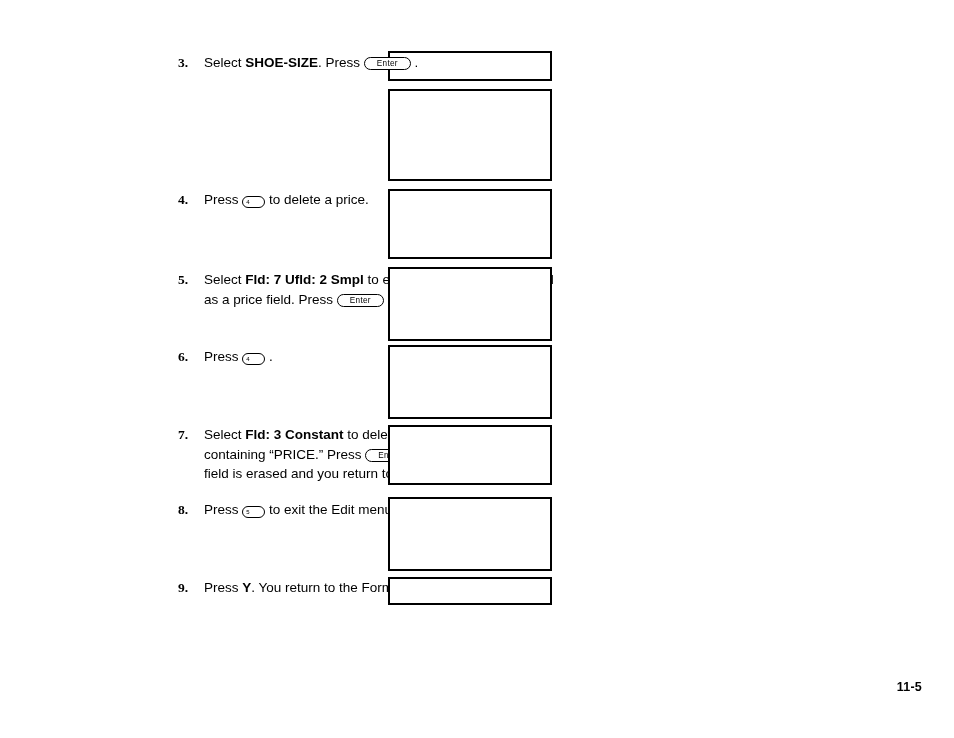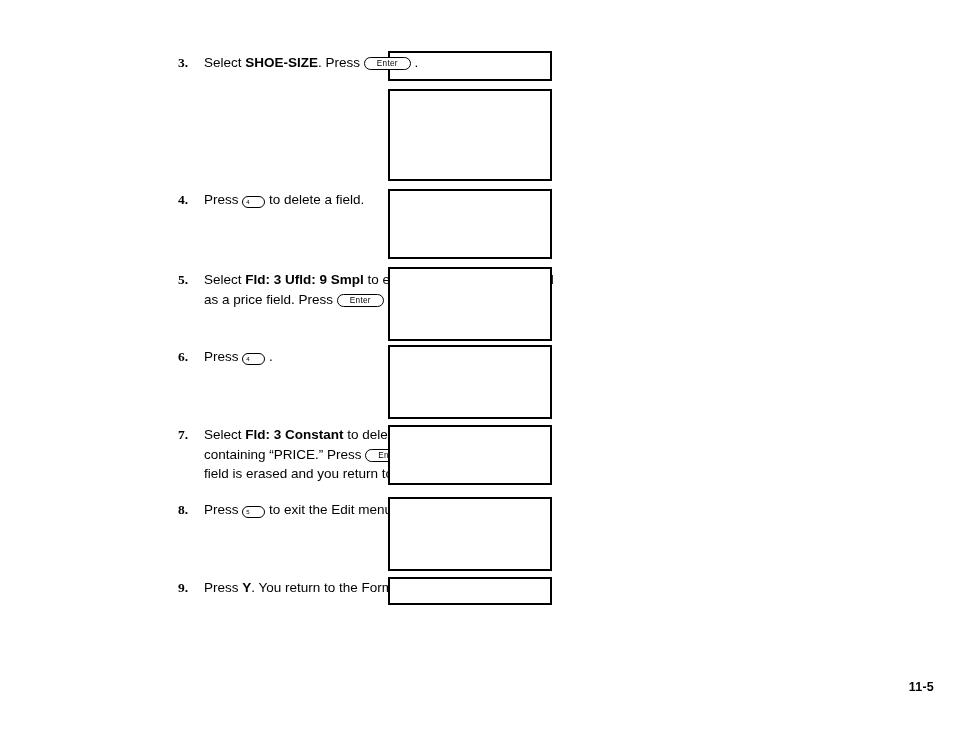--- a/index.html
+++ b/index.html
@@ -98,21 +98,21 @@
     padding-left: 3px;
     vertical-align: 0px;
     background: #ffffff;
     color: #000000;
     white-space: nowrap;
   }
 
   
   #page-number {
     position: absolute;
-    right: 20px;
+    right: 32px;
     bottom: 44px;
     font-family: "Liberation Sans", sans-serif;
     font-weight: bold;
     font-size: 12.5px;
     letter-spacing: 0.2px;
   }
 </style>
 </head>
 <body>
 
@@ -120,26 +120,26 @@
 
   <div id="content-layer">
       <div class="display-box" style="left: 388px; top: 51px; width: 164px; height: 30px;"></div>
       <div class="instruction" style="top: 53px;">
         <div class="step-num">3.</div>
         <div class="step-body"><span>Select </span><b>SHOE-SIZE</b><span>.  Press </span><span class="key-wide">Enter</span><span> .</span></div>
       </div>
       <div class="display-box" style="left: 388px; top: 89px; width: 164px; height: 92px;"></div>
       <div class="instruction" style="top: 190px;">
         <div class="step-num">4.</div>
-        <div class="step-body nowrap"><span>Press </span><span class="key-small">4</span><span> to delete a field.</span></div>
+        <div class="step-body nowrap"><span>Press </span><span class="key-small">4</span><span> to delete a price.</span></div>
       </div>
       <div class="display-box" style="left: 388px; top: 189px; width: 164px; height: 70px;"></div>
       <div class="instruction" style="top: 270px;">
         <div class="step-num">5.</div>
-        <div class="step-body"><span>Select </span><b>Fld: 3 Ufld: 9 Smpl</b><span> to erase the text field formatted as a price field.  Press </span><span class="key-wide">Enter</span><span> .</span></div>
+        <div class="step-body"><span>Select </span><b>Fld: 7 Ufld: 2 Smpl</b><span> to erase the text field formatted as a price field.  Press </span><span class="key-wide">Enter</span><span> .</span></div>
       </div>
       <div class="display-box" style="left: 388px; top: 267px; width: 164px; height: 74px;"></div>
       <div class="instruction" style="top: 347px;">
         <div class="step-num">6.</div>
         <div class="step-body nowrap"><span> Press </span><span class="key-small">4</span><span> .</span></div>
       </div>
       <div class="display-box" style="left: 388px; top: 345px; width: 164px; height: 74px;"></div>
       <div class="instruction" style="top: 425px;">
         <div class="step-num">7.</div>
         <div class="step-body"><span>Select </span><b>Fld: 3 Constant</b><span> to delete the constant text field containing “PRICE.”  Press </span><span class="key-wide">Enter</span><span> . The constant text field is erased and you return to the Edit menu.</span></div>

